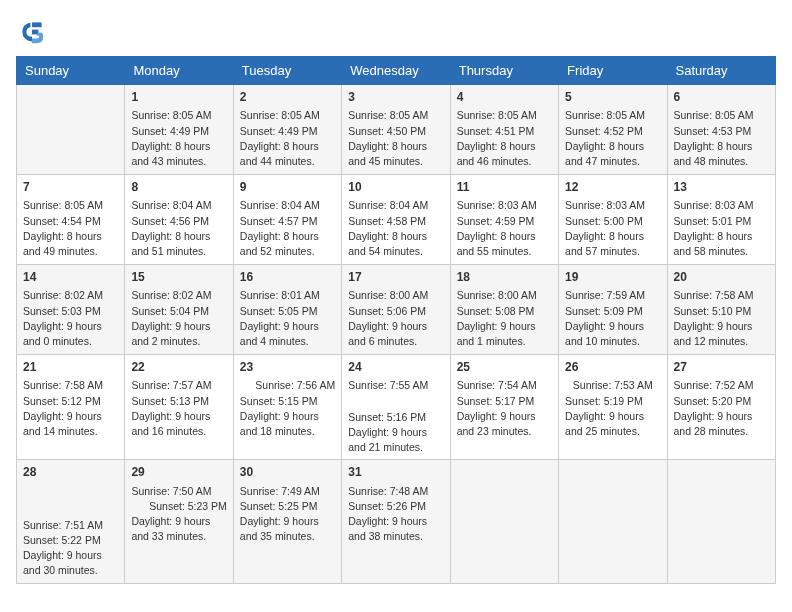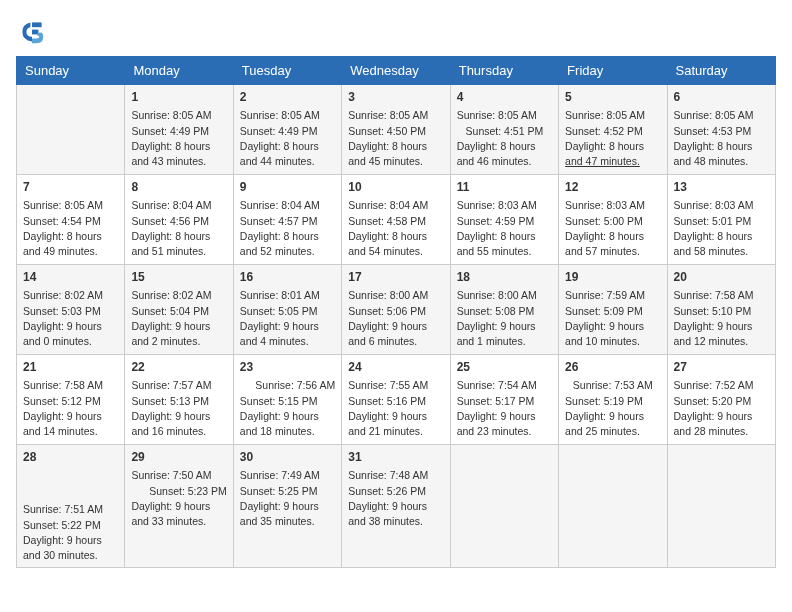--- a/index.html
+++ b/index.html
@@ -139,30 +139,30 @@
         <td>
           <span class="day-num">3</span>
           <span style="display: block;">Sunrise: 8:05 AM</span>
           <span style="display: block;">Sunset: 4:50 PM</span>
           <span style="display: block;">Daylight: 8 hours</span>
           <span style="display: block;">and 45 minutes.</span>
         </td>
         <td>
           <span class="day-num">4</span>
           <span style="display: block;">Sunrise: 8:05 AM</span>
-          <span style="display: block; text-align: center;">Sunset: 4:51 PM</span>
+          <span style="display: block;">Sunset: 4:51 PM</span>
           <span style="display: block;">Daylight: 8 hours</span>
           <span style="display: block;">and 46 minutes.</span>
         </td>
         <td>
           <span class="day-num">5</span>
           <span style="display: block;">Sunrise: 8:05 AM</span>
           <span style="display: block;">Sunset: 4:52 PM</span>
           <span style="display: block;">Daylight: 8 hours</span>
-          <span style="display: block; text-decoration: underline;">and 47 minutes.</span>
+          <span style="display: block;">and 47 minutes.</span>
         </td>
         <td>
           <span class="day-num">6</span>
           <span style="display: block;">Sunrise: 8:05 AM</span>
           <span style="display: block;">Sunset: 4:53 PM</span>
           <span style="display: block;">Daylight: 8 hours</span>
           <span style="display: block;">and 48 minutes.</span>
         </td>
       </tr>
       <tr>
@@ -285,21 +285,21 @@
         <td>
           <span class="day-num">23</span>
           <span style="display: block; text-align: right;">Sunrise: 7:56 AM</span>
           <span style="display: block;">Sunset: 5:15 PM</span>
           <span style="display: block;">Daylight: 9 hours</span>
           <span style="display: block;">and 18 minutes.</span>
         </td>
         <td>
           <span class="day-num">24</span>
           <span style="display: block;">Sunrise: 7:55 AM</span>
-          <span style="display: block;">Sunset: 5:16 PM</span>
+          <span style="display: block; margin-top: 16px;">Sunset: 5:16 PM</span>
           <span style="display: block;">Daylight: 9 hours</span>
           <span style="display: block;">and 21 minutes.</span>
         </td>
         <td>
           <span class="day-num">25</span>
           <span style="display: block;">Sunrise: 7:54 AM</span>
           <span style="display: block;">Sunset: 5:17 PM</span>
           <span style="display: block;">Daylight: 9 hours</span>
           <span style="display: block;">and 23 minutes.</span>
         </td>

